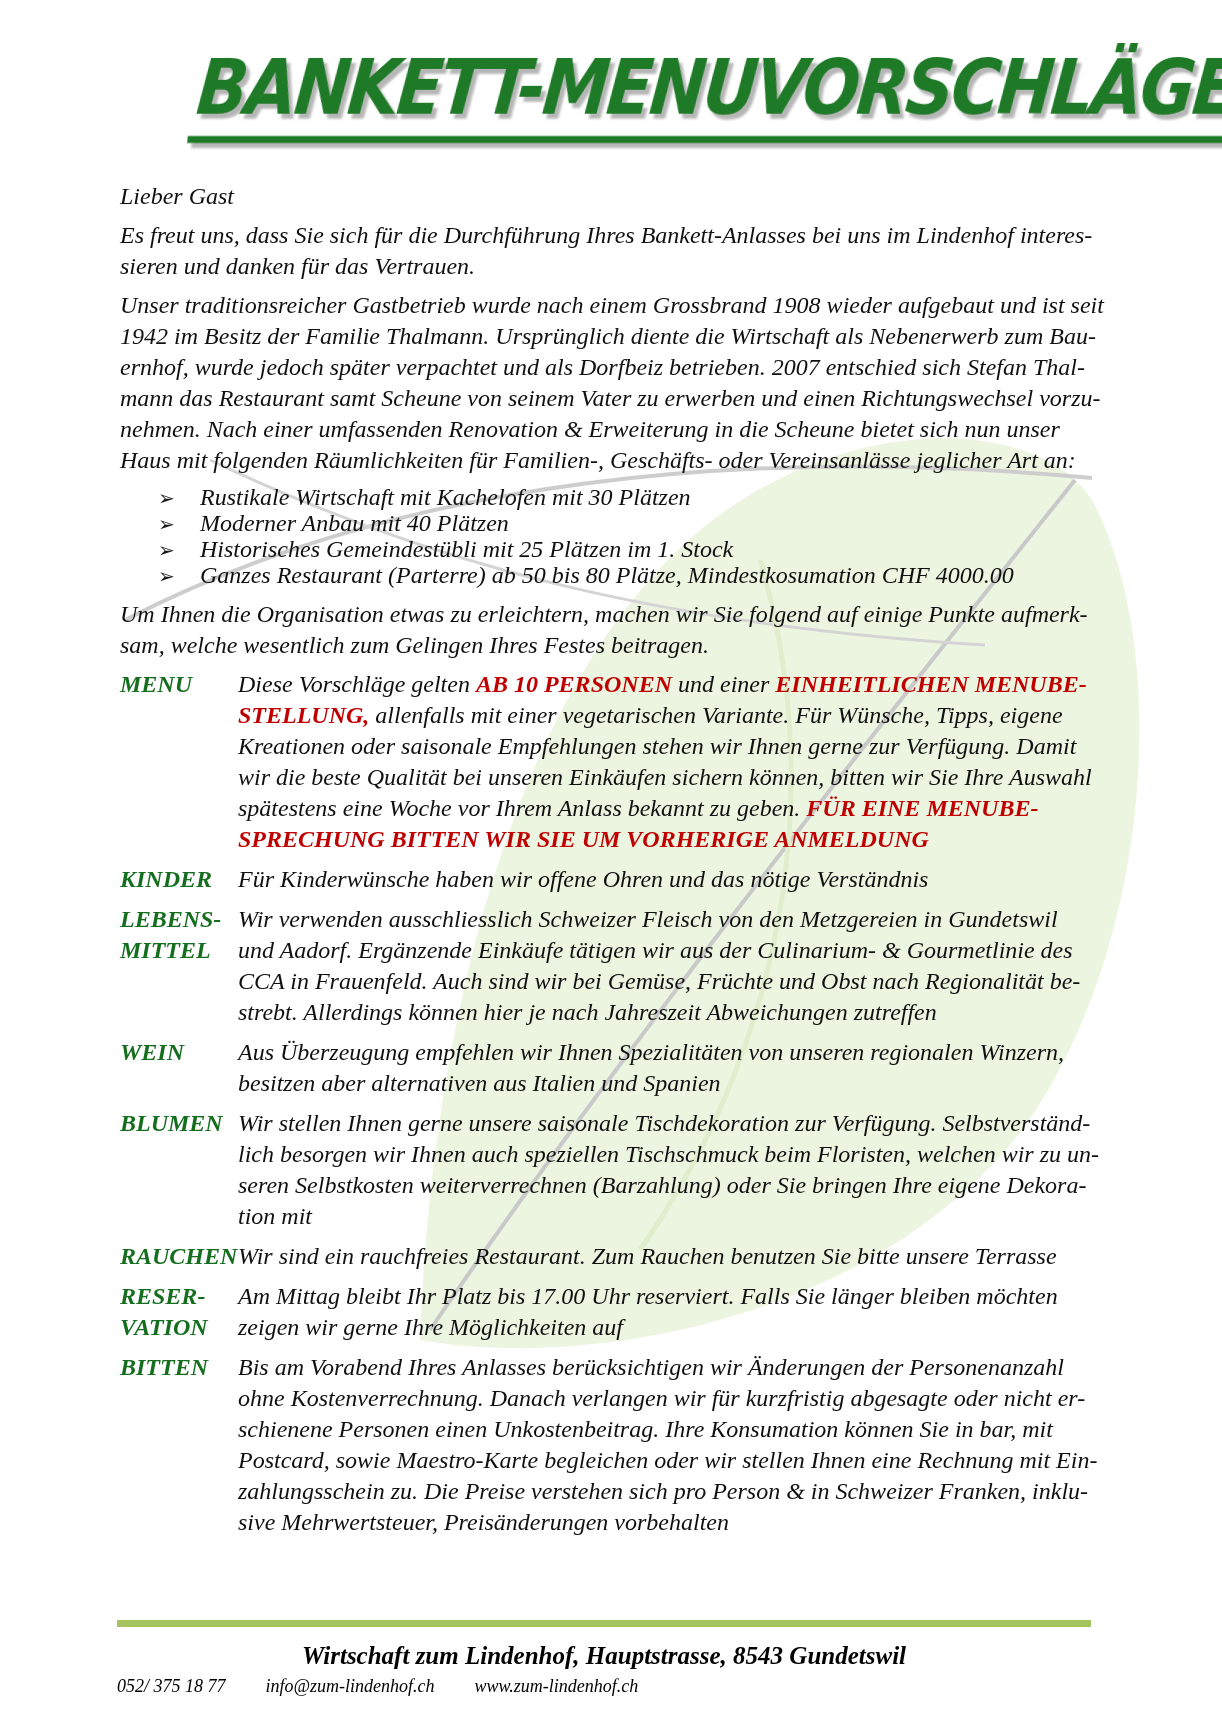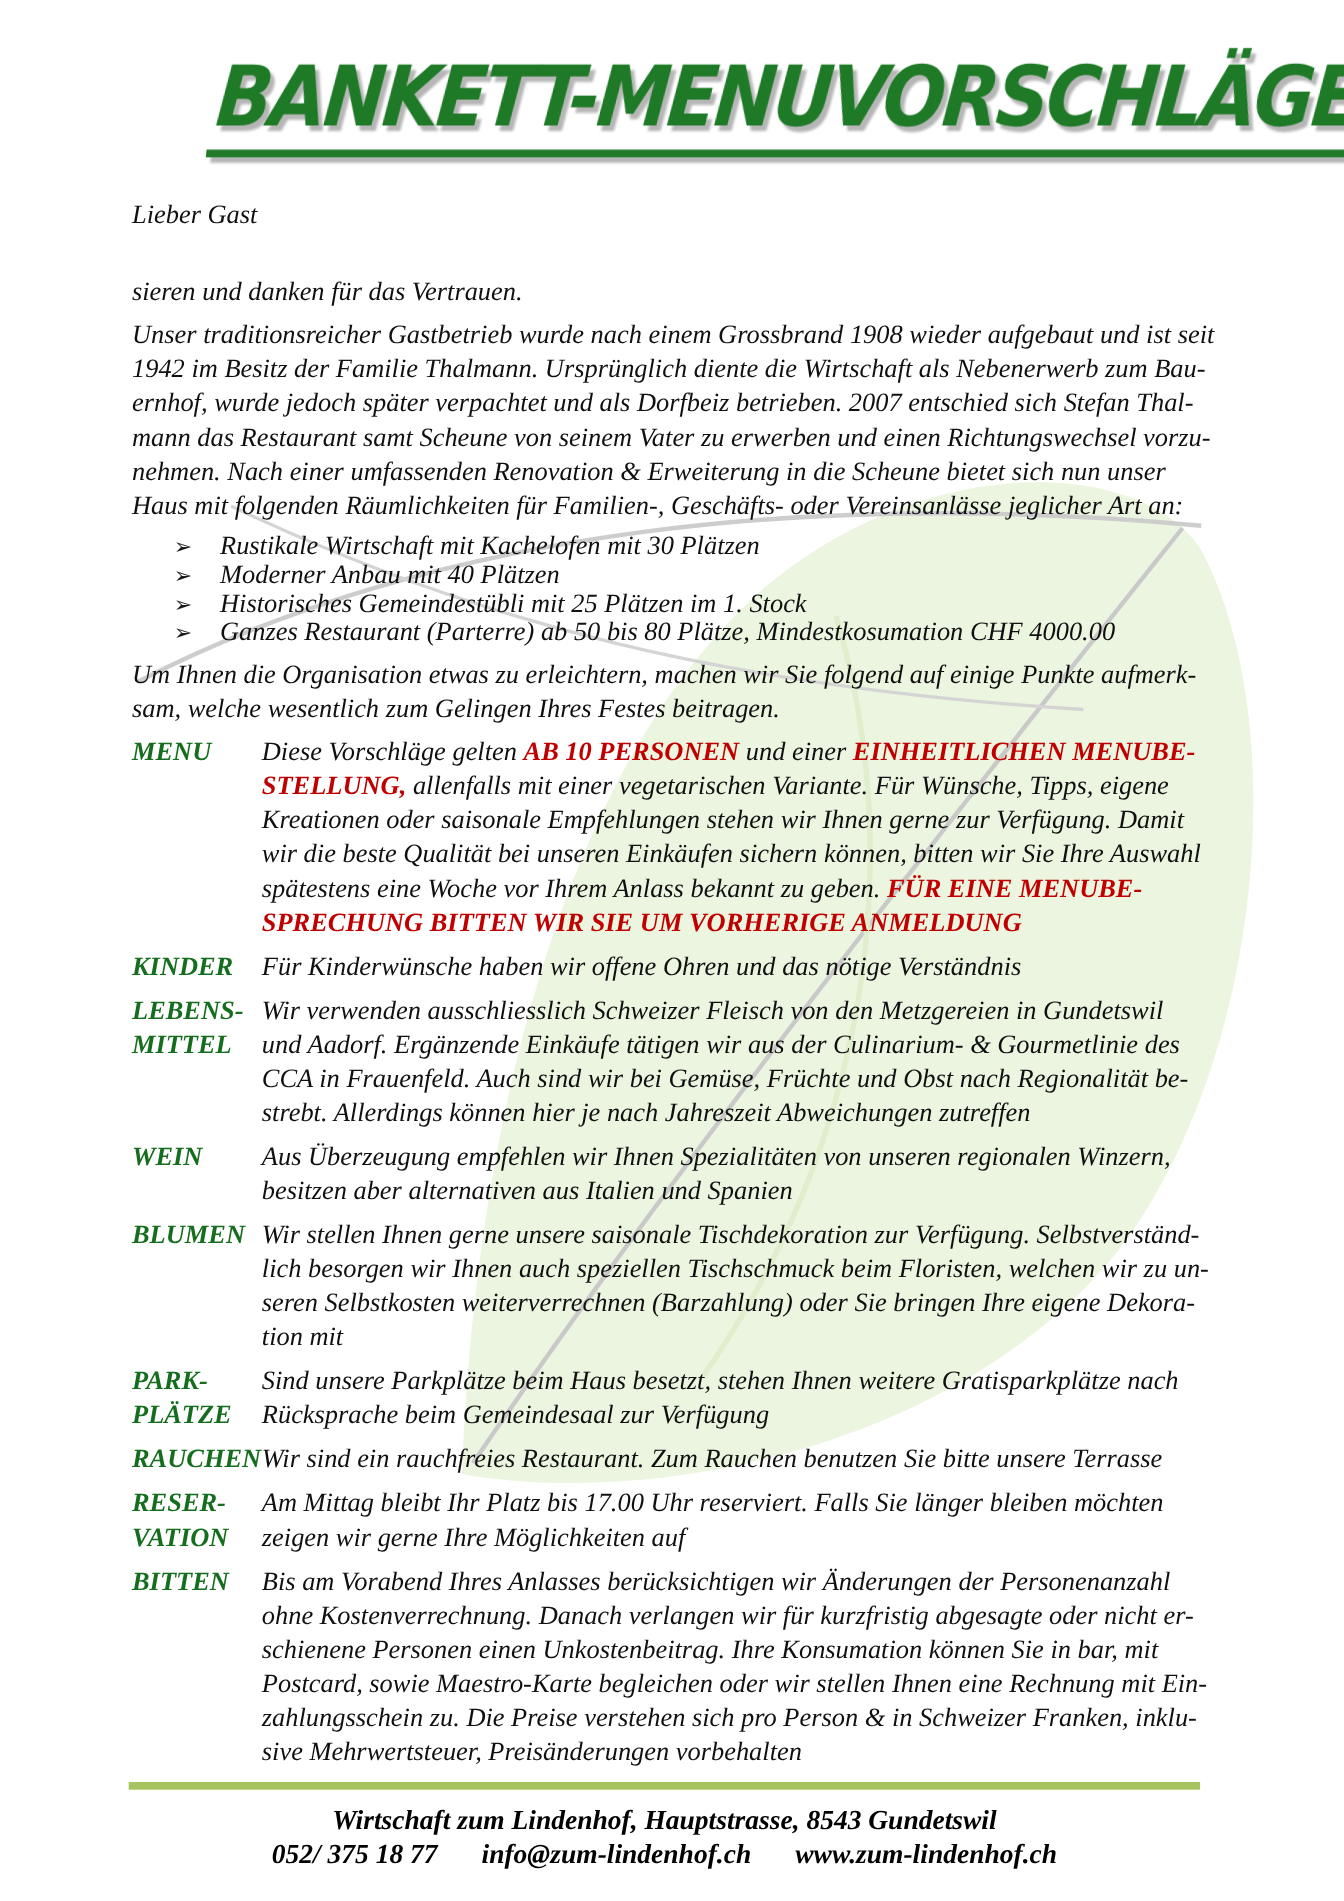--- a/index.html
+++ b/index.html
@@ -55,22 +55,22 @@
     font-style:italic; font-size:24px; line-height:31px; color:#101010;
   }
   .section-body .red, .par .red { color:#c00000; font-weight:bold; }
 
   .footer { position:absolute; left:117px; right:131px; bottom:26px; z-index:1; text-align:center; }
   .footer-bar { height:7px; background:#a5c45f; margin-bottom:13px; }
   .footer-line1 {
     font-weight:bold; font-style:italic; font-size:25px; line-height:31px; color:#000;
   }
   .footer-line2 {
-    display:flex; justify-content:center; gap:40px;
-    font-weight:bold; font-style:italic; font-size:25px; line-height:31px; color:#000;
+    display:flex; justify-content:flex-start; gap:40px;
+    font-weight:normal; font-style:italic; font-size:18px; line-height:31px; color:#000;
   }
 </style>
 </head>
 <body>
 
 <div class="watermark">
   <svg width="1222" height="1728" viewBox="0 0 1222 1728" xmlns="http://www.w3.org/2000/svg">
     <path d="M 420 1340 C 430 1060, 500 700, 700 530 C 850 408, 1040 418, 1092 500
              C 1172 650, 1152 950, 1022 1130 C 882 1312, 600 1372, 420 1340 Z" fill="#ecf5e0"></path>
     <path d="M 1075 480 C 900 700, 620 1050, 430 1330" fill="none" stroke="#c9c9c9" stroke-width="4"></path>
@@ -83,21 +83,21 @@
 <div class="page-content">
 
   <div class="title-block">
     <div class="title-inner">
       <div class="title-text">BANKETT-MENUVORSCHLÄGE</div>
     </div>
   </div>
 
   <p class="par greeting">Lieber Gast</p>
 
-  <p class="par"><br><span>sieren und danken für das Vertrauen.</span></p>
+  <p class="par"><span>Es freut uns, dass Sie sich für die Durchführung Ihres Bankett-Anlasses bei uns im Lindenhof interes-</span><br><span>sieren und danken für das Vertrauen.</span></p>
 
   <p class="par"><span>Unser traditionsreicher Gastbetrieb wurde nach einem Grossbrand 1908 wieder aufgebaut und ist seit</span><br><span>1942 im Besitz der Familie Thalmann. Ursprünglich diente die Wirtschaft als Nebenerwerb zum Bau-</span><br><span>ernhof, wurde jedoch später verpachtet und als Dorfbeiz betrieben. 2007 entschied sich Stefan Thal-</span><br><span>mann das Restaurant samt Scheune von seinem Vater zu erwerben und einen Richtungswechsel vorzu-</span><br><span>nehmen. Nach einer umfassenden Renovation &amp; Erweiterung in die Scheune bietet sich nun unser</span><br><span>Haus mit folgenden Räumlichkeiten für Familien-, Geschäfts- oder Vereinsanlässe jeglicher Art an:</span></p>
 
   <ul class="bullets">
     <li>
       <span class="bullet-marker">➢</span>
       <span>Rustikale Wirtschaft mit Kachelofen mit 30 Plätzen</span>
     </li>
     <li>
       <span class="bullet-marker">➢</span>
@@ -134,25 +134,20 @@
   <div class="section">
     <div class="section-label">WEIN</div>
     <div class="section-body"><span>Aus Überzeugung empfehlen wir Ihnen Spezialitäten von unseren regionalen Winzern,</span><br><span>besitzen aber alternativen aus Italien und Spanien</span></div>
   </div>
 
   <div class="section">
     <div class="section-label">BLUMEN</div>
     <div class="section-body"><span>Wir stellen Ihnen gerne unsere saisonale Tischdekoration zur Verfügung. Selbstverständ-</span><br><span>lich besorgen wir Ihnen auch speziellen Tischschmuck beim Floristen, welchen wir zu un-</span><br><span>seren Selbstkosten weiterverrechnen (Barzahlung) oder Sie bringen Ihre eigene Dekora-</span><br><span>tion mit</span></div>
   </div>
 
-  <div class="section">
-    <div class="section-label">PARK-
-PLÄTZE</div>
-    <div class="section-body"><span>Sind unsere Parkplätze beim Haus besetzt, stehen Ihnen weitere Gratisparkplätze nach</span><br><span>Rücksprache beim Gemeindesaal zur Verfügung</span></div>
-  </div>
 
   <div class="section">
     <div class="section-label">RAUCHEN</div>
     <div class="section-body"><span>Wir sind ein rauchfreies Restaurant. Zum Rauchen benutzen Sie bitte unsere Terrasse</span></div>
   </div>
 
   <div class="section">
     <div class="section-label">RESER-
 VATION</div>
     <div class="section-body"><span>Am Mittag bleibt Ihr Platz bis 17.00 Uhr reserviert. Falls Sie länger bleiben möchten</span><br><span>zeigen wir gerne Ihre Möglichkeiten auf</span></div>

